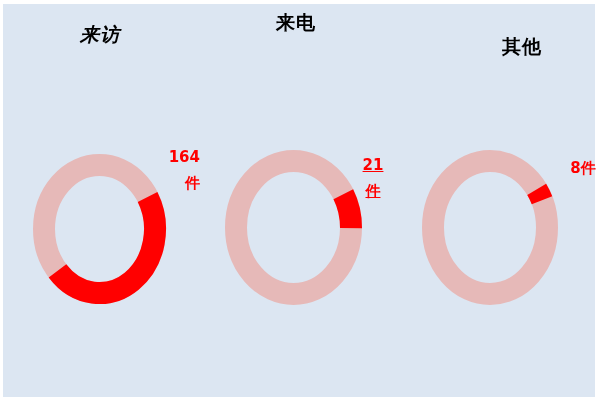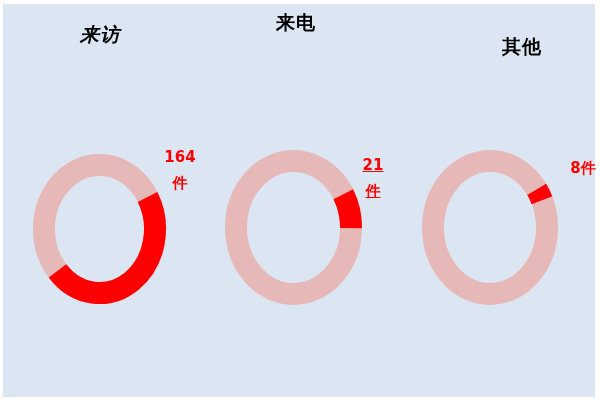--- a/index.html
+++ b/index.html
@@ -25,21 +25,21 @@
   </svg>
 <svg class="ring" id="ring1" style="left:225px; top:150px;" width="137" height="155">
     <ellipse cx="68.5" cy="77.5" rx="57.5" ry="66.5" fill="none" stroke="#e6b9b8" stroke-width="22"></ellipse>
     <path d="M118.29646071760521,44.24999999999999 A57.5,66.5 0 0 1 125.99684723851695,78.19637364373034" fill="none" stroke="#ff0000" stroke-width="22"></path>
   </svg>
 <svg class="ring" id="ring2" style="left:422px; top:150px;" width="136" height="155">
     <ellipse cx="68" cy="77.5" rx="57" ry="66.5" fill="none" stroke="#e6b9b8" stroke-width="22"></ellipse>
     <path d="M114.69166652447254,39.35716698265543 A57,66.5 0 0 1 119.99084662181957,50.24011824953541" fill="none" stroke="#ff0000" stroke-width="22"></path>
   </svg>
 
-<div class="val" style="left:160px; top:144px; width:40px;">
+<div class="val" style="left:160px; top:144px; width:40px;text-align:right;">
   <div>164</div>
   <div>件</div>
 </div>
 <div class="val" style="left:358px; top:152px; width:30px;text-decoration:underline;">
   <div>21</div>
   <div>件</div>
 </div>
 <div class="val" style="left:560px; top:155px; width:34px;margin-left:6px;">
   <div>8件</div>
 </div>

